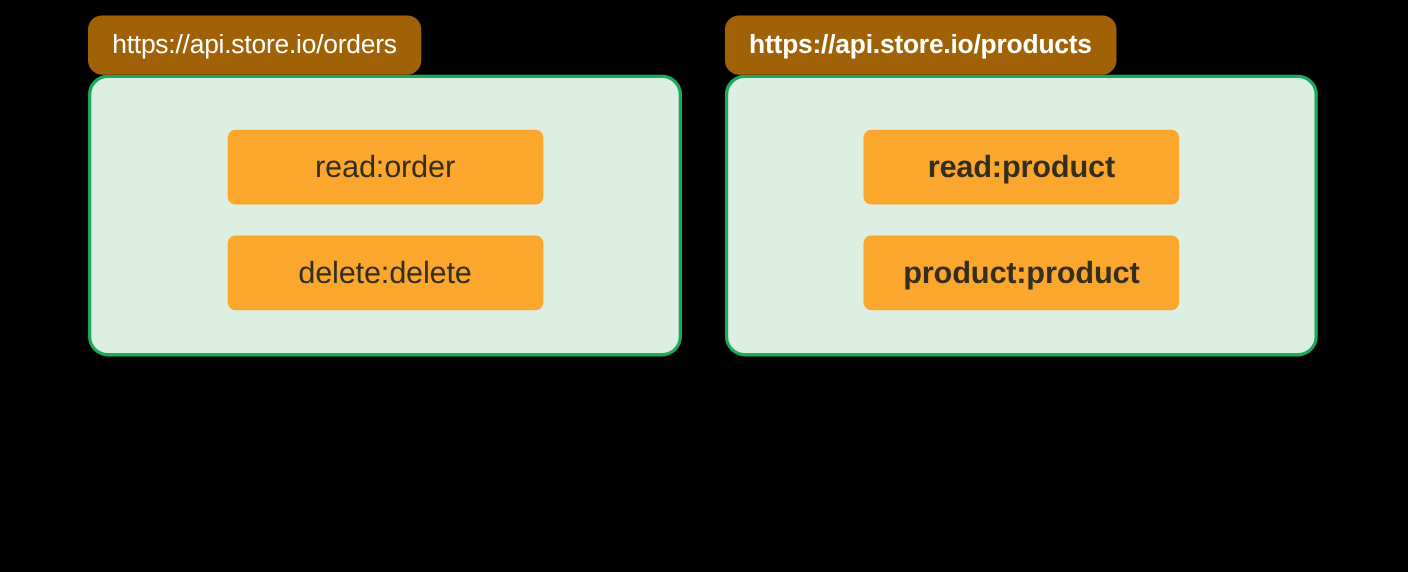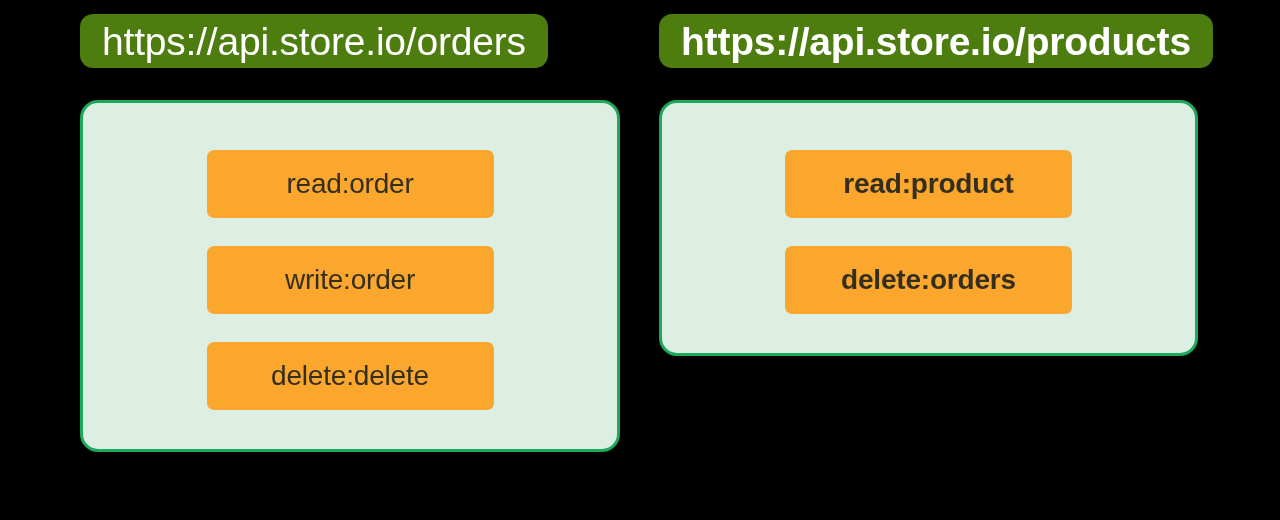--- a/index.html
+++ b/index.html
@@ -30,33 +30,33 @@
   .api-group.right { left: 659px; top: 14px; font-weight: bold; }
 
   
   .endpoint-pill {
     display: inline-flex;
     align-items: center;
     justify-content: center;
     height: 54px;
     box-sizing: border-box;
     padding: 12px 22px;
-    background: #4d7c0f;
+    background: #a16207;
     border-radius: 13px;
     color: #FFFFFF;
-    font-size: 39px;
+    font-size: 24px;
     line-height: 1;
     letter-spacing: -0.2px;
     white-space: nowrap;
   }
 
   
   .scope-panel {
     box-sizing: border-box;
-    margin-top: 32px;
+    margin-top: 0;
     background: #DDEFE2;
     border: 3px solid #1DA95B;
     border-radius: 18px;
     padding: 47px 0 39px 0;
     display: flex;
     flex-direction: column;
     align-items: center;
     gap: 28px;
   }
   .scope-panel.left  { width: 540px; }
@@ -83,30 +83,29 @@
 <body>
 
 <div class="canvas">
 
   <div class="api-group left">
 
     <div class="endpoint-pill">https://api.store.io/orders</div>
 
     <div class="scope-panel left">
       <div class="scope-chip">read:order</div>
-      <div class="scope-chip">write:order</div>
       <div class="scope-chip">delete:delete</div>
     </div>
 
   </div>
 
   <div class="api-group right">
 
     <div class="endpoint-pill">https://api.store.io/products</div>
 
     <div class="scope-panel right">
       <div class="scope-chip">read:product</div>
-      <div class="scope-chip">delete:orders</div>
+      <div class="scope-chip">product:product</div>
     </div>
 
   </div>
 
 </div>
 
 </body></html>

